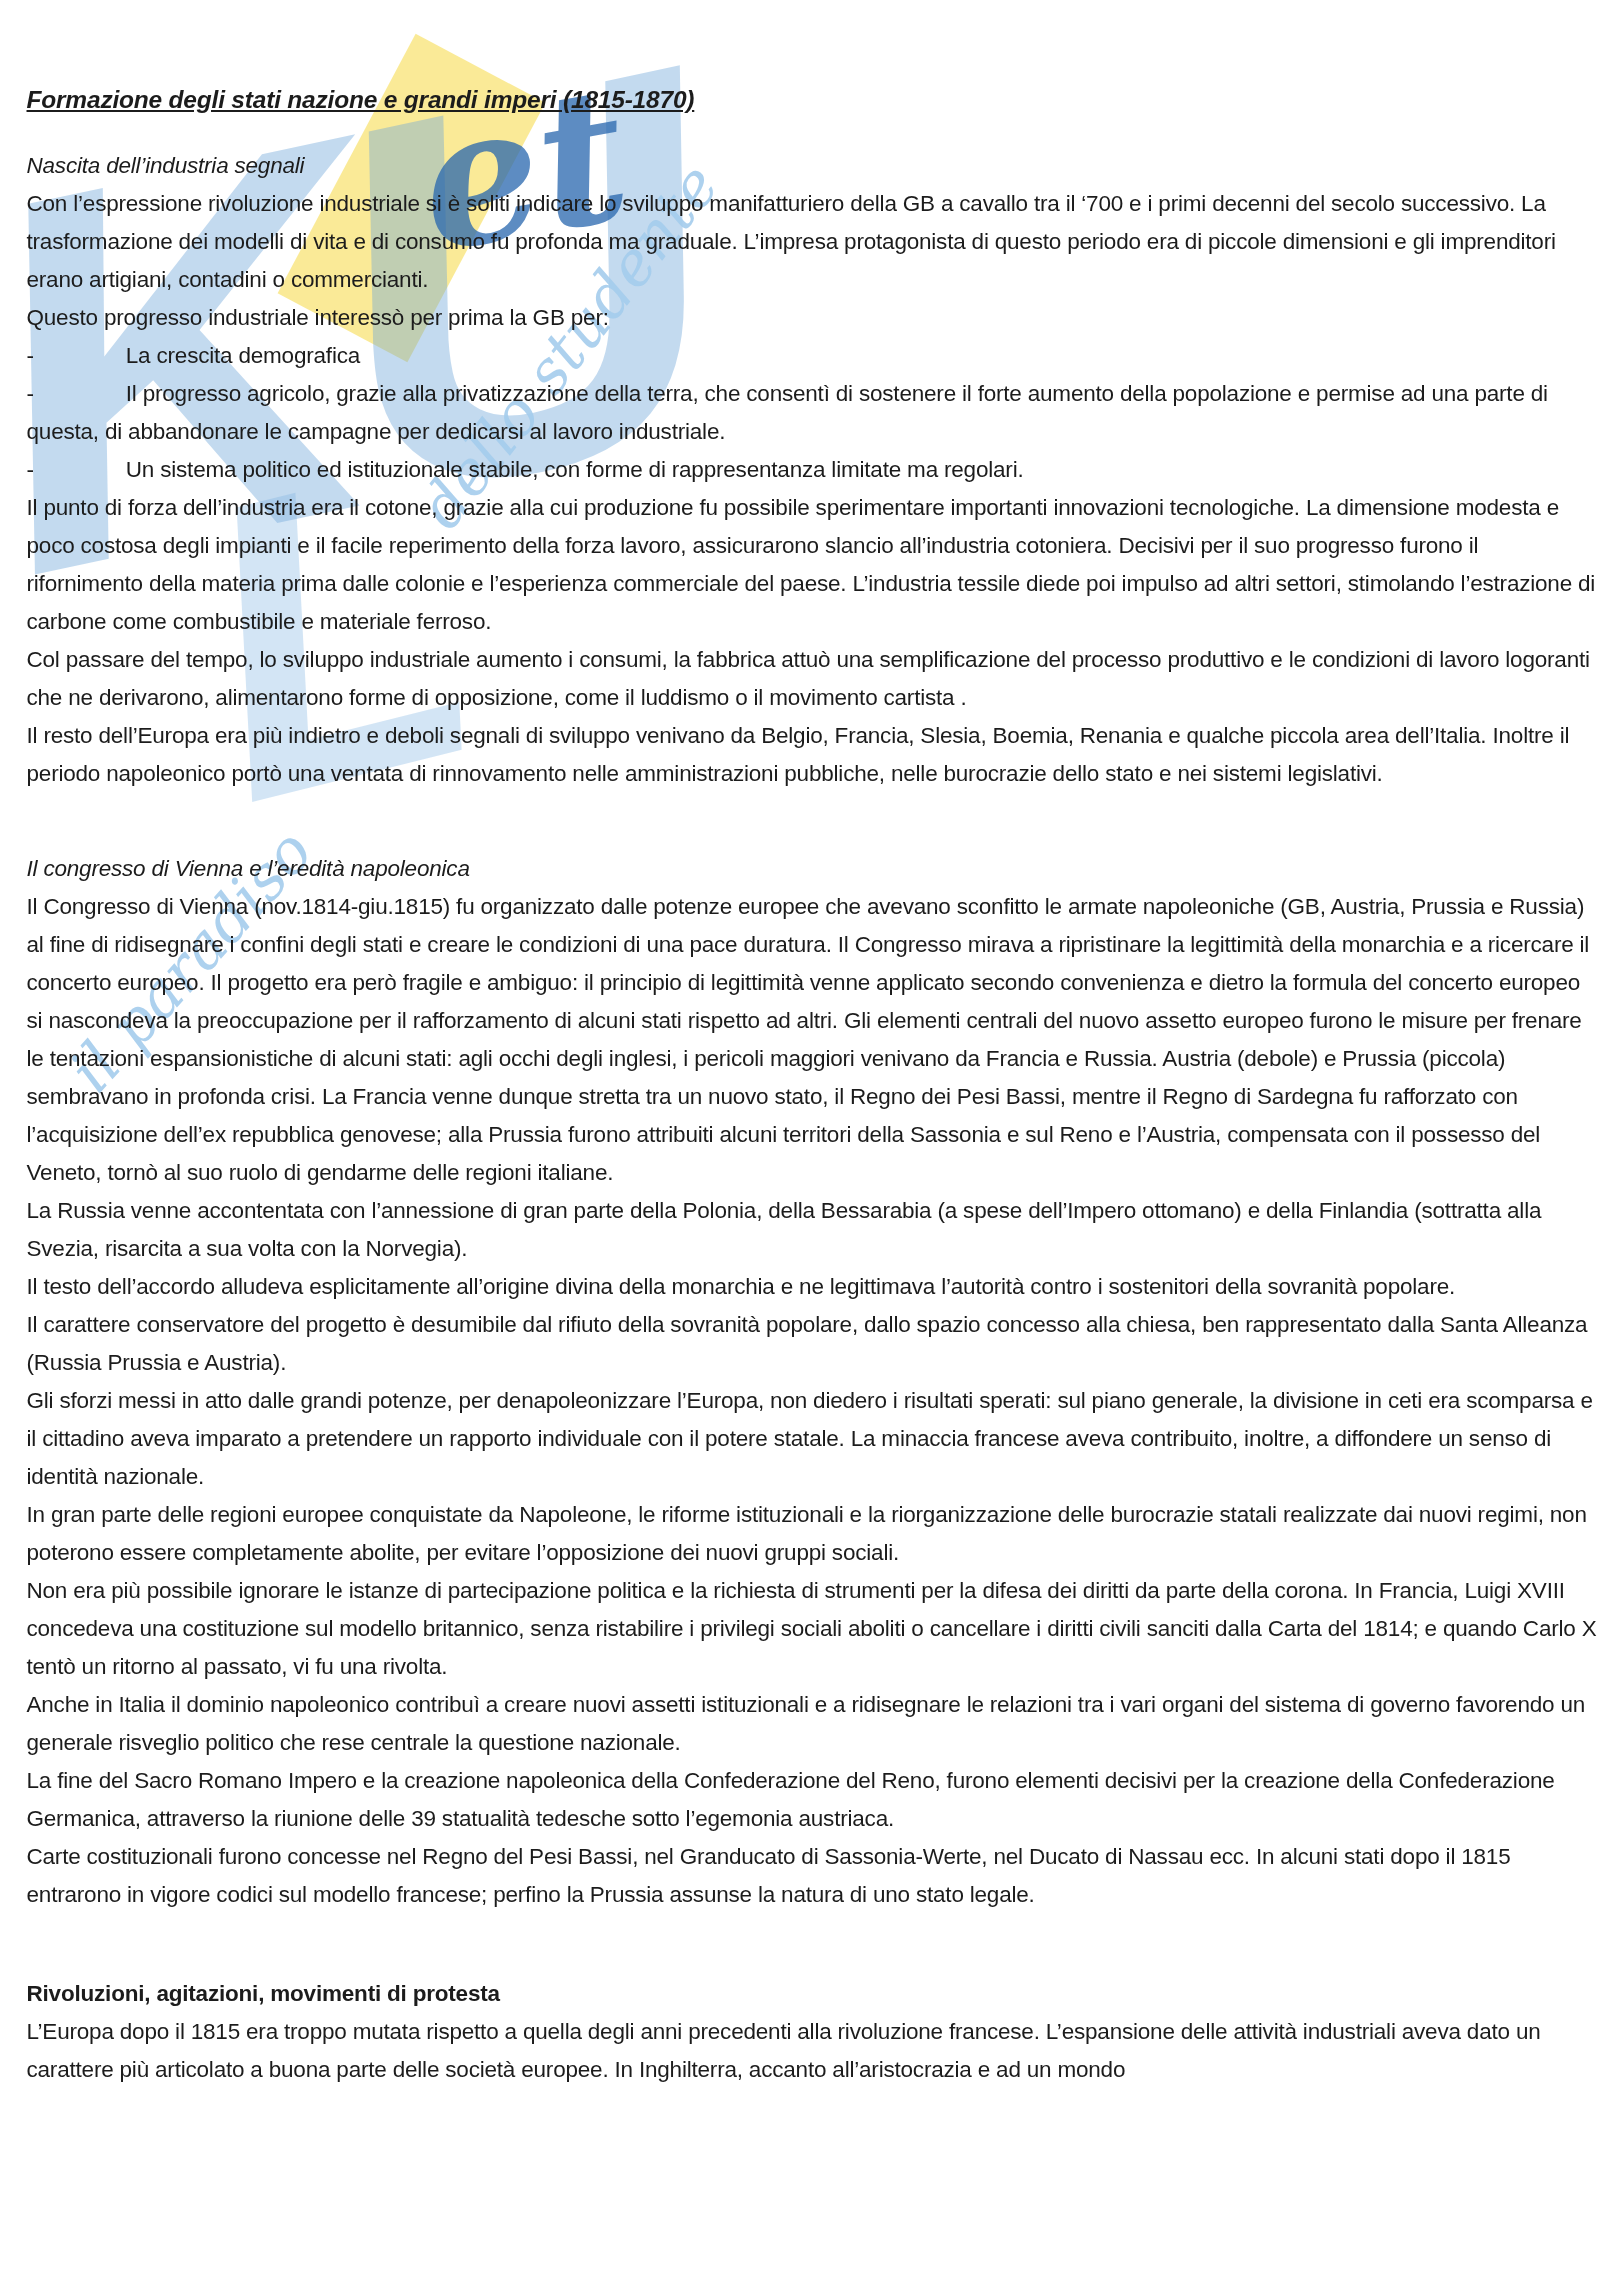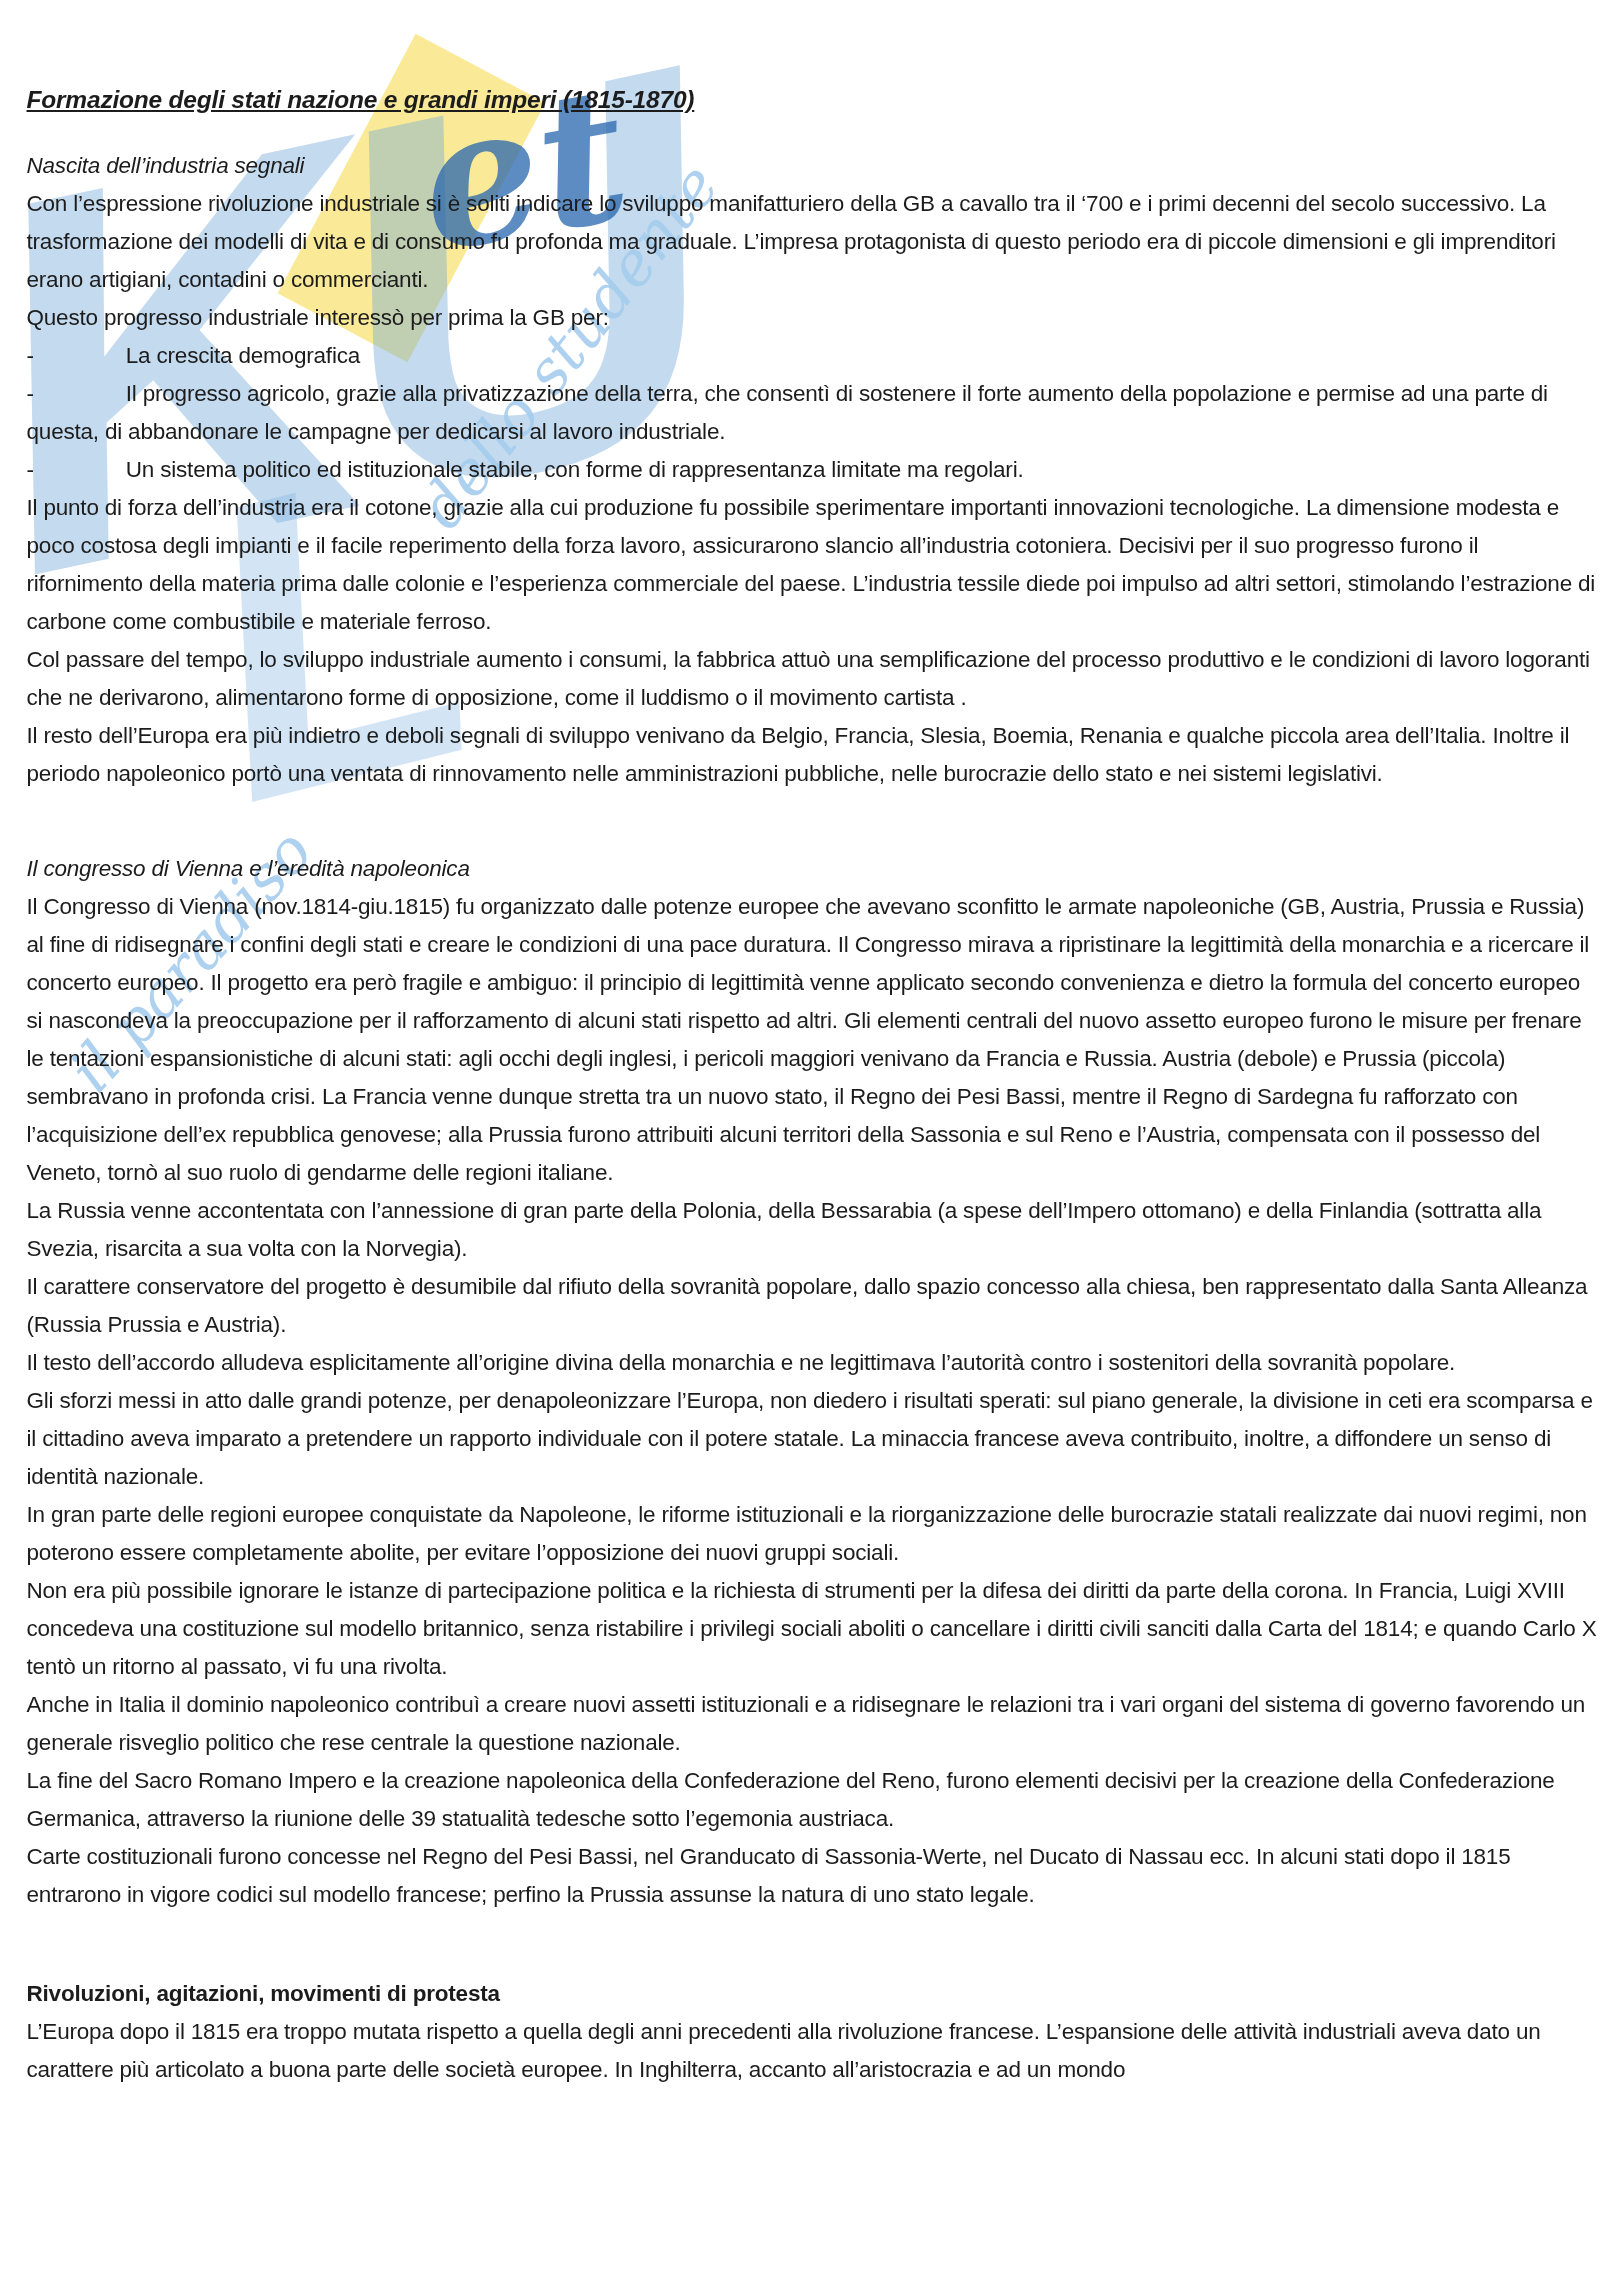--- a/index.html
+++ b/index.html
@@ -83,22 +83,22 @@
       <div class="block p">Questo progresso industriale interessò per prima la GB per:</div>
       <div class="block li"><span class="dash">-</span><span class="tab"></span><span>La crescita demografica</span></div>
       <div class="block li"><span class="dash">-</span><span class="tab"></span><span>Il progresso agricolo, grazie alla privatizzazione della terra, che consentì di sostenere il forte aumento della popolazione e permise ad una parte di questa, di abbandonare le campagne per dedicarsi al lavoro industriale.</span></div>
       <div class="block li"><span class="dash">-</span><span class="tab"></span><span>Un sistema politico ed istituzionale stabile, con forme di rappresentanza limitate ma regolari.</span></div>
       <div class="block p">Il punto di forza dell’industria era il cotone, grazie alla cui produzione fu possibile sperimentare importanti innovazioni tecnologiche. La dimensione modesta e poco costosa degli impianti e il facile reperimento della forza lavoro, assicurarono slancio all’industria cotoniera. Decisivi per il suo progresso furono il rifornimento della materia prima dalle colonie e l’esperienza commerciale del paese. L’industria tessile diede poi impulso ad altri settori, stimolando l’estrazione di carbone come combustibile e materiale ferroso.</div>
       <div class="block p">Col passare del tempo, lo sviluppo industriale aumento i consumi, la fabbrica attuò una semplificazione del processo produttivo e le condizioni di lavoro logoranti che ne derivarono, alimentarono forme di opposizione, come il luddismo o il movimento cartista .</div>
       <div class="block p">Il resto dell’Europa era più indietro e deboli segnali di sviluppo venivano da Belgio, Francia, Slesia, Boemia, Renania e qualche piccola area dell’Italia. Inoltre il periodo napoleonico portò una ventata di rinnovamento nelle amministrazioni pubbliche, nelle burocrazie dello stato e nei sistemi legislativi.</div>
       <div class="block hi gap1">Il congresso di Vienna e l’eredità napoleonica</div>
       <div class="block p">Il Congresso di Vienna (nov.1814-giu.1815) fu organizzato dalle potenze europee che avevano sconfitto le armate napoleoniche (GB, Austria, Prussia e Russia) al fine di ridisegnare i confini degli stati e creare le condizioni di una pace duratura. Il Congresso mirava a ripristinare la legittimità della monarchia e a ricercare il concerto europeo. Il progetto era però fragile e ambiguo: il principio di legittimità venne applicato secondo convenienza e dietro la formula del concerto europeo si nascondeva la preoccupazione per il rafforzamento di alcuni stati rispetto ad altri. Gli elementi centrali del nuovo assetto europeo furono le misure per frenare le tentazioni espansionistiche di alcuni stati: agli occhi degli inglesi, i pericoli maggiori venivano da Francia e Russia. Austria (debole) e Prussia (piccola) sembravano in profonda crisi. La Francia venne dunque stretta tra un nuovo stato, il Regno dei Pesi Bassi, mentre il Regno di Sardegna fu rafforzato con l’acquisizione dell’ex repubblica genovese; alla Prussia furono attribuiti alcuni territori della Sassonia e sul Reno e l’Austria, compensata con il possesso del Veneto, tornò al suo ruolo di gendarme delle regioni italiane.</div>
       <div class="block p">La Russia venne accontentata con l’annessione di gran parte della Polonia, della Bessarabia (a spese dell’Impero ottomano) e della Finlandia (sottratta alla Svezia, risarcita a sua volta con la Norvegia).</div>
+      <div class="block p">Il testo dell’accordo alludeva esplicitamente all’origine divina della monarchia e ne legittimava l’autorità contro i sostenitori della sovranità popolare.</div>
       <div class="block p">Il carattere conservatore del progetto è desumibile dal rifiuto della sovranità popolare, dallo spazio concesso alla chiesa, ben rappresentato dalla Santa Alleanza (Russia Prussia e Austria).</div>
-      <div class="block p">Il testo dell’accordo alludeva esplicitamente all’origine divina della monarchia e ne legittimava l’autorità contro i sostenitori della sovranità popolare.</div>
       <div class="block p">Gli sforzi messi in atto dalle grandi potenze, per denapoleonizzare l’Europa, non diedero i risultati sperati: sul piano generale, la divisione in ceti era scomparsa e il cittadino aveva imparato a pretendere un rapporto individuale con il potere statale. La minaccia francese aveva contribuito, inoltre, a diffondere un senso di identità nazionale.</div>
       <div class="block p">In gran parte delle regioni europee conquistate da Napoleone, le riforme istituzionali e la riorganizzazione delle burocrazie statali realizzate dai nuovi regimi, non poterono essere completamente abolite, per evitare l’opposizione dei nuovi gruppi sociali.</div>
       <div class="block p">Non era più possibile ignorare le istanze di partecipazione politica e la richiesta di strumenti per la difesa dei diritti da parte della corona. In Francia, Luigi XVIII concedeva una costituzione sul modello britannico, senza ristabilire i privilegi sociali aboliti o cancellare i diritti civili sanciti dalla Carta del 1814; e quando Carlo X tentò un ritorno al passato, vi fu una rivolta.</div>
       <div class="block p">Anche in Italia il dominio napoleonico contribuì a creare nuovi assetti istituzionali e a ridisegnare le relazioni tra i vari organi del sistema di governo favorendo un generale risveglio politico che rese centrale la questione nazionale.</div>
       <div class="block p">La fine del Sacro Romano Impero e la creazione napoleonica della Confederazione del Reno, furono elementi decisivi per la creazione della Confederazione Germanica, attraverso la riunione delle 39 statualità tedesche sotto l’egemonia austriaca.</div>
       <div class="block p">Carte costituzionali furono concesse nel Regno del Pesi Bassi, nel Granducato di Sassonia-Werte, nel Ducato di Nassau ecc. In alcuni stati dopo il 1815 entrarono in vigore codici sul modello francese; perfino la Prussia assunse la natura di uno stato legale.</div>
       <div class="block hb gap2">Rivoluzioni, agitazioni, movimenti di protesta</div>
       <div class="block p">L’Europa dopo il 1815 era troppo mutata rispetto a quella degli anni precedenti alla rivoluzione francese. L’espansione delle attività industriali aveva dato un carattere più articolato a buona parte delle società europee. In Inghilterra, accanto all’aristocrazia e ad un mondo</div>
     </div>
 </div>

